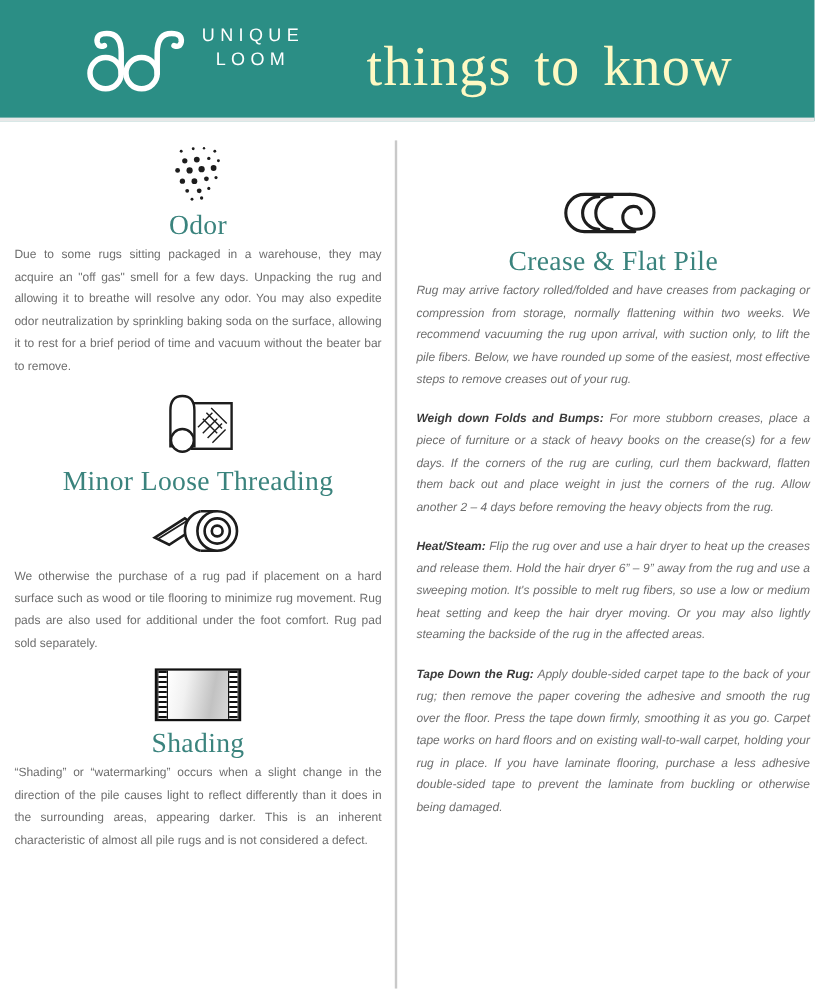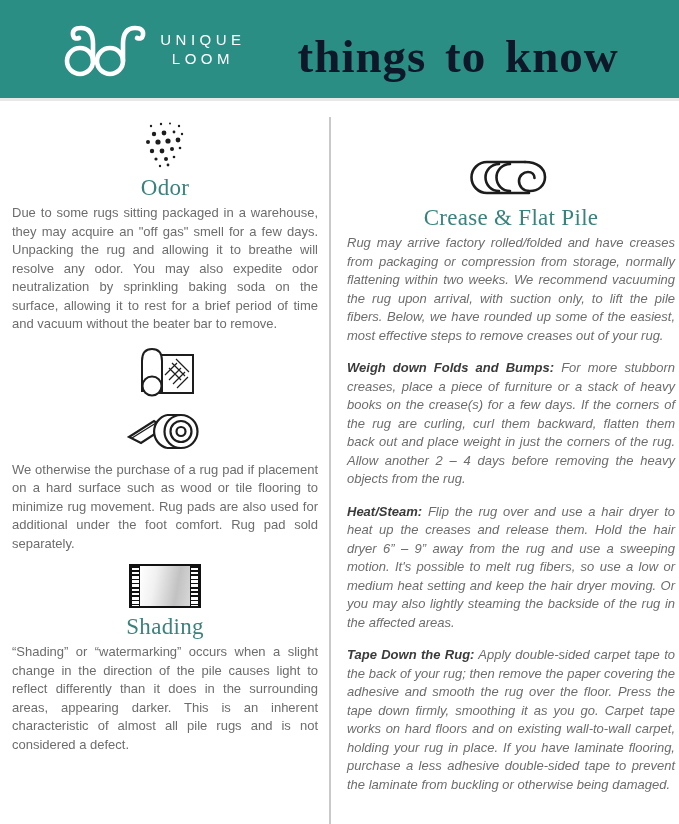--- a/index.html
+++ b/index.html
@@ -8,43 +8,43 @@
     position:relative; width:679px; height:824px; overflow:hidden;
     background:#ffffff; font-family:"Liberation Sans", sans-serif;
   }
 
   
   header.banner {
     height:101px; background:#2b8e85;
     display:flex; align-items:center; justify-content:center; gap:52px;
     border-bottom:3px solid #e8e8e8;
   }
-  .brand { display:flex; align-items:center; gap:14px; }
+  .brand { display:flex; align-items:flex-start; gap:14px; }
   .brand-text { color:#ffffff; font-size:15px; letter-spacing:4.5px;
     line-height:1.3; text-align:center; font-weight:400; }
   h1.title {
-    color:#0f172a; font-family:"Liberation Serif", serif; font-weight:700;
+    color:#fef9c3; font-family:"Liberation Serif", serif; font-weight:400;
     font-size:47px; letter-spacing:1px; word-spacing:6px; padding-bottom:4px;margin-top:17px;
   }
 
   
   main { display:flex; align-items:stretch; height:788px; }
   .col { padding-top:16px; }
   .col.left  { width:329px; padding-left:12px; padding-right:11px; }
   .divider { width:2px; background:#c9c9c9; margin-top:16px; }
   .col.right { flex:1; padding-left:16px; padding-right:4px;margin-top:36px; }
 
   article { text-align:center; }
   .icon-wrap { display:flex; justify-content:center; align-items:flex-end; margin:4px 0 6px; }
   h2.sec-head {
     font-family:"Liberation Serif", serif; font-weight:400;
     color:#3a837d; font-size:23px; margin-bottom:3px; letter-spacing:.3px;
   }
   p.body-text {
-    text-align:justify; color:#6d6d6d; font-size:13px; line-height:18.5px;
+    text-align:justify; color:#6d6d6d; font-size:10px; line-height:18.5px;
     margin-bottom:11px;
   }
   .col.right p.body-text { margin-bottom:14px;font-style:italic; }
   p.body-text b { color:#3b3b3b; font-weight:700; }
 
   
   .shading-rug {
     width:72px; height:44px; border:2.5px solid #111;
     display:flex; background:#fff;
   }
@@ -117,20 +117,21 @@
         <div class="icon-wrap">
           <svg width="66" height="56" viewBox="0 0 66 56" fill="none" stroke="#1d1d1d" stroke-width="2">
             <rect x="28" y="10" width="33" height="38" fill="#ffffff"></rect>
             <g stroke-width="1.2">
               <path d="M44 14 L57 27 M40 18 L53 31 M37 23 L49 35 M41 39 L53 27 M37 35 L49 23 M33 30 L45 18 M45 43 L56 32"></path>
             </g>
             <path d="M10 16 Q10 4 20 4 Q30 4 30 16 L30 46 L10 46 Z" fill="#ffffff"></path>
             <circle cx="20" cy="41" r="9.5" fill="#ffffff"></circle>
           </svg>
         </div>
+        <h2 class="sec-head">Minor Loose Threading</h2>
       </article>
 
       <article>
         <div class="icon-wrap">
           <svg width="84" height="48" viewBox="0 0 84 48" fill="none" stroke="#1d1d1d" stroke-width="2.2">
             <path d="M6 30 L31 14 L41 21 L18 36 Z" fill="#ffffff"></path>
             <path d="M9 31 L33 16" stroke-width="1.4"></path>
             <path d="M44 8 A17 17 0 0 0 44 41" fill="#ffffff"></path>
             <path d="M44 8 H58 M44 41 H58"></path>
             <circle cx="58" cy="24.5" r="16.5" fill="#ffffff"></circle>

